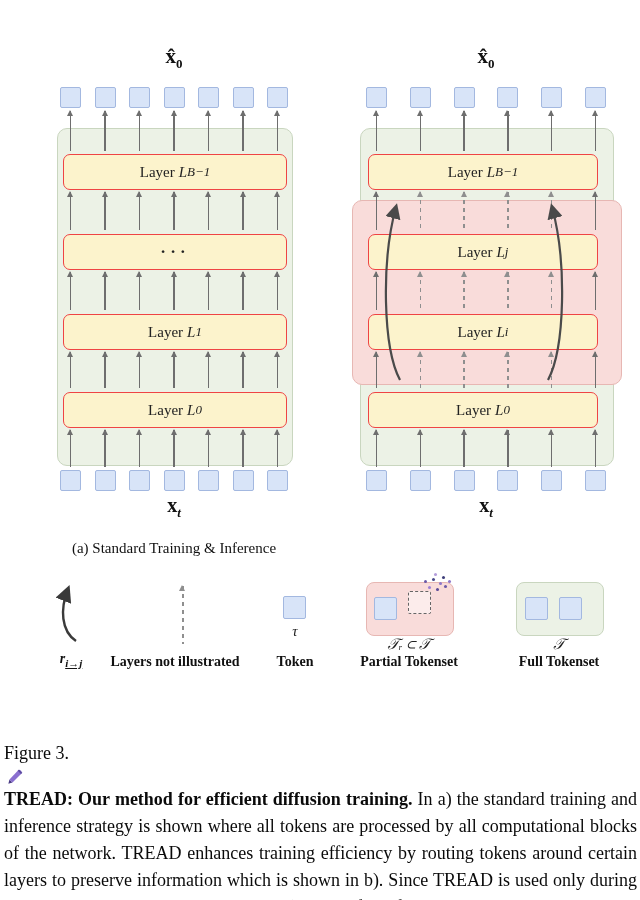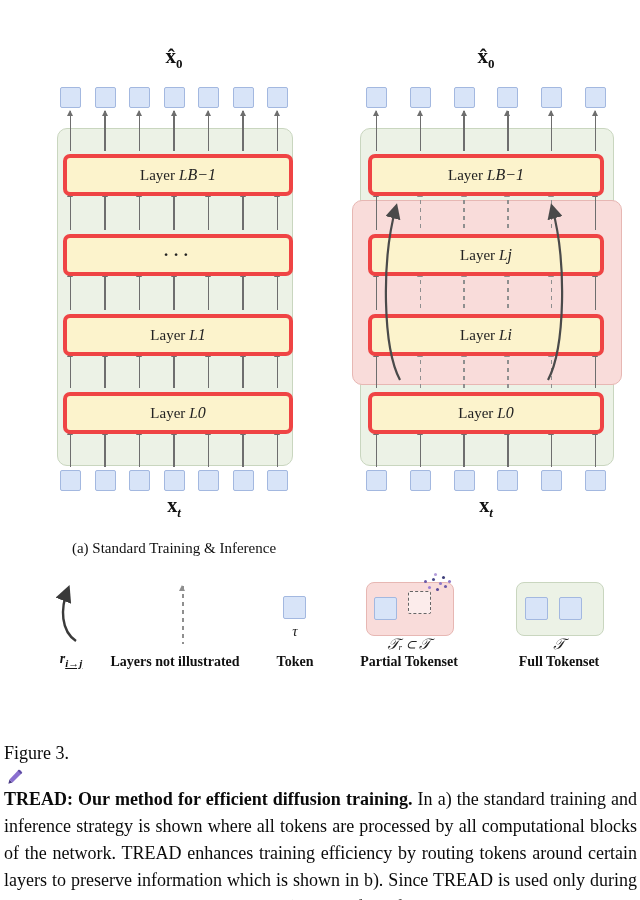--- a/index.html
+++ b/index.html
@@ -8,24 +8,24 @@
 
   
   .biglabel{position:absolute;text-align:center;font-size:21px;font-weight:bold;}
   .biglabel sub{font-size:13px;}
   .xtlabel{position:absolute;text-align:center;font-size:20px;font-weight:bold;}
   .xtlabel sub{font-size:13px;font-style:italic;}
 
   
   .greenbox{position:absolute;background:#ecf2e6;border:1px solid #c9d6bf;border-radius:10px;}
   .pinkbox{position:absolute;background:#f9dcda;border:1px solid #e7b7b3;border-radius:10px;}
-  .layer{position:absolute;height:34px;background:#fcf3cc;border:4px solid #ef4444;border-radius:7px;
+  .layer{position:absolute;height:34px;background:#fcf3cc;border:1px solid #ef4444;border-radius:7px;
          display:flex;align-items:center;justify-content:center;font-size:15px;color:#222;}
   .layer .lv{margin-left:4px;font-style:italic;}
-  .layer sub{font-size:16px;font-style:italic;}
+  .layer sub{font-size:13px;font-style:italic;}
 
   
   .trow{position:absolute;display:flex;justify-content:space-between;}
   .tok{width:21px;height:21px;background:#d8e4f8;border:1px solid #a3b8e0;border-radius:2px;box-sizing:border-box;}
 
   
   .arow{position:absolute;display:flex;justify-content:space-between;}
   .acell{width:21px;display:flex;justify-content:center;}
   .arr{position:relative;width:1.6px;height:100%;background:#6e6e6e;}
   .arr::before{content:"";position:absolute;top:-1px;left:-2.7px;width:0;height:0;

